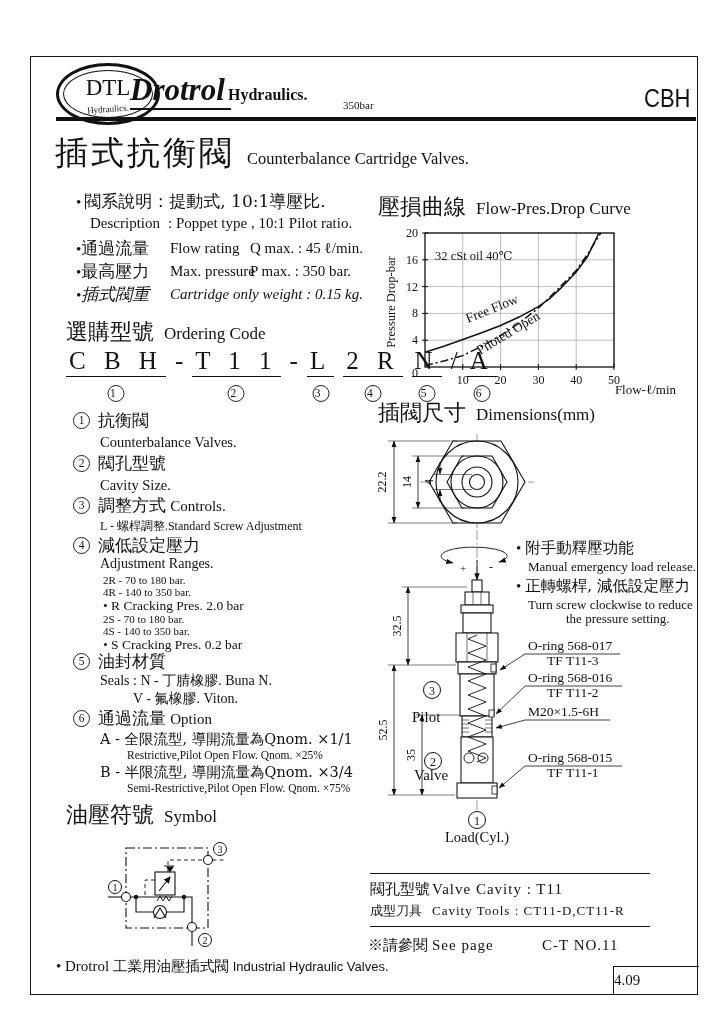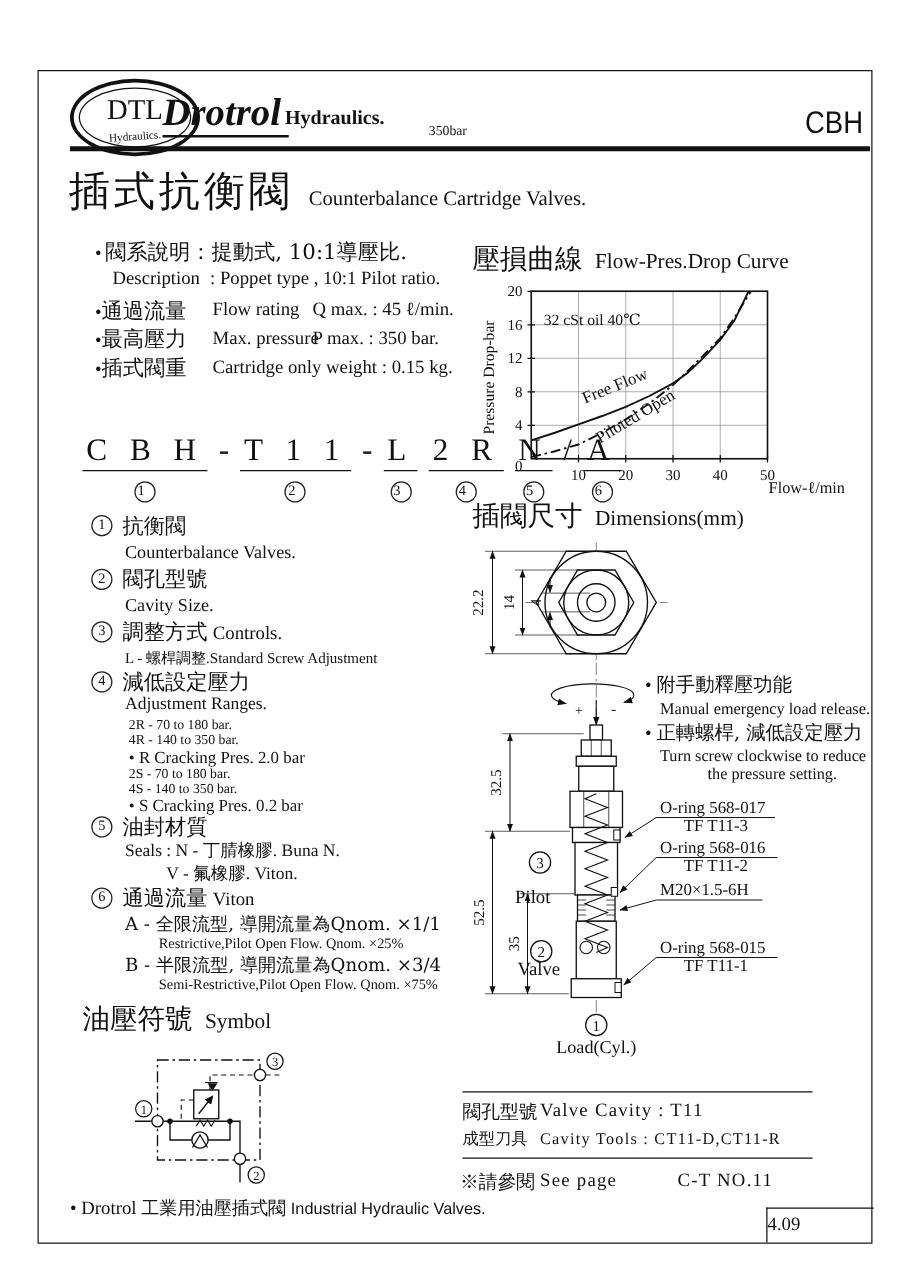--- a/index.html
+++ b/index.html
@@ -72,25 +72,28 @@
   <div class="abs" style="left:76px;top:237px;font-size:17px;white-space:nowrap;">
     <span class="bullet">•</span><span class="zh">通過流量</span>
     <span class="lat abs" style="left:94px;top:3px;font-size:15px;">Flow rating</span>
     <span class="lat abs" style="left:174px;top:3px;font-size:15px;">Q max. : 45 ℓ/min.</span>
   </div>
   <div class="abs" style="left:76px;top:260px;font-size:17px;white-space:nowrap;">
     <span class="bullet">•</span><span class="zh">最高壓力</span>
     <span class="lat abs" style="left:94px;top:3px;font-size:15px;">Max. pressure</span>
     <span class="lat abs" style="left:174px;top:3px;font-size:15px;">P max. : 350 bar.</span>
   </div>
-  <div class="abs" style="left:76px;top:283px;font-size:17px;white-space:nowrap;">
+  <div class="abs" style="left:76px;top:283px;font-size:17px;white-space:nowrap;font-style:italic;">
     <span class="bullet">•</span><span class="zh">插式閥重</span>
     <span class="lat abs" style="left:94px;top:3px;font-size:15px;">Cartridge only weight : 0.15 kg.</span>
   </div>
 
+  <div class="abs" style="left:66px;top:317px;">
+    <span class="zh h-zh">選購型號</span><span class="lat h-en">Ordering Code</span>
+  </div>
   <div class="coderow lat">
     <span class="codeseg"><span>C B H</span><span class="cnum lat">1</span></span>
     <span class="codesep">-</span>
     <span class="codeseg"><span>T 1 1</span><span class="cnum lat">2</span></span>
     <span class="codesep">-</span>
     <span class="codeseg"><span>L</span><span class="cnum lat">3</span></span>
     <span class="codeseg"><span>2 R</span><span class="cnum lat">4</span></span>
     <span class="codeseg"><span>N</span><span class="cnum lat">5</span></span>
     <span class="codesep">/</span>
     <span class="codeseg"><span>A</span><span class="cnum lat">6</span></span>
@@ -122,21 +125,21 @@
   <div class="abs lat listline" style="left:103px;top:637px;font-size:13.5px;">• S Cracking Pres. 0.2 bar</div>
 
   <span class="cnum abs" style="left:73px;top:653px;">5</span>
   <div class="abs zh" style="left:98px;top:650px;font-size:17px;">油封材質</div>
   <div class="abs lat listline" style="left:100px;top:672px;font-size:14px;">Seals : N - 丁腈橡膠. Buna N.</div>
   <div class="abs lat listline" style="left:133px;top:690px;font-size:14px;">V - 氟橡膠. Viton.</div>
 
   <span class="cnum abs" style="left:73px;top:710px;">6</span>
   <div class="abs" style="left:98px;top:707px;font-size:17px;white-space:nowrap;">
     <span class="zh">通過流量</span>
-    <span class="lat" style="font-size:15px;">Viton</span>
+    <span class="lat" style="font-size:15px;">Option</span>
   </div>
   <div class="abs zh listline" style="left:100px;top:730px;font-size:14.5px;">A - 全限流型, 導開流量為Qnom. ×1/1</div>
   <div class="abs lat listline" style="left:127px;top:749px;font-size:11.5px;">Restrictive,Pilot Open Flow. Qnom. ×25%</div>
   <div class="abs zh listline" style="left:100px;top:763px;font-size:14.5px;">B - 半限流型, 導開流量為Qnom. ×3/4</div>
   <div class="abs lat listline" style="left:127px;top:782px;font-size:11.5px;">Semi-Restrictive,Pilot Open Flow. Qnom. ×75%</div>
 
   <div class="abs" style="left:66px;top:800px;">
     <span class="zh h-zh">油壓符號</span><span class="lat h-en">Symbol</span>
   </div>
   <svg class="abs" style="left:98px;top:838px;" width="200" height="125" viewBox="0 0 200 125">

